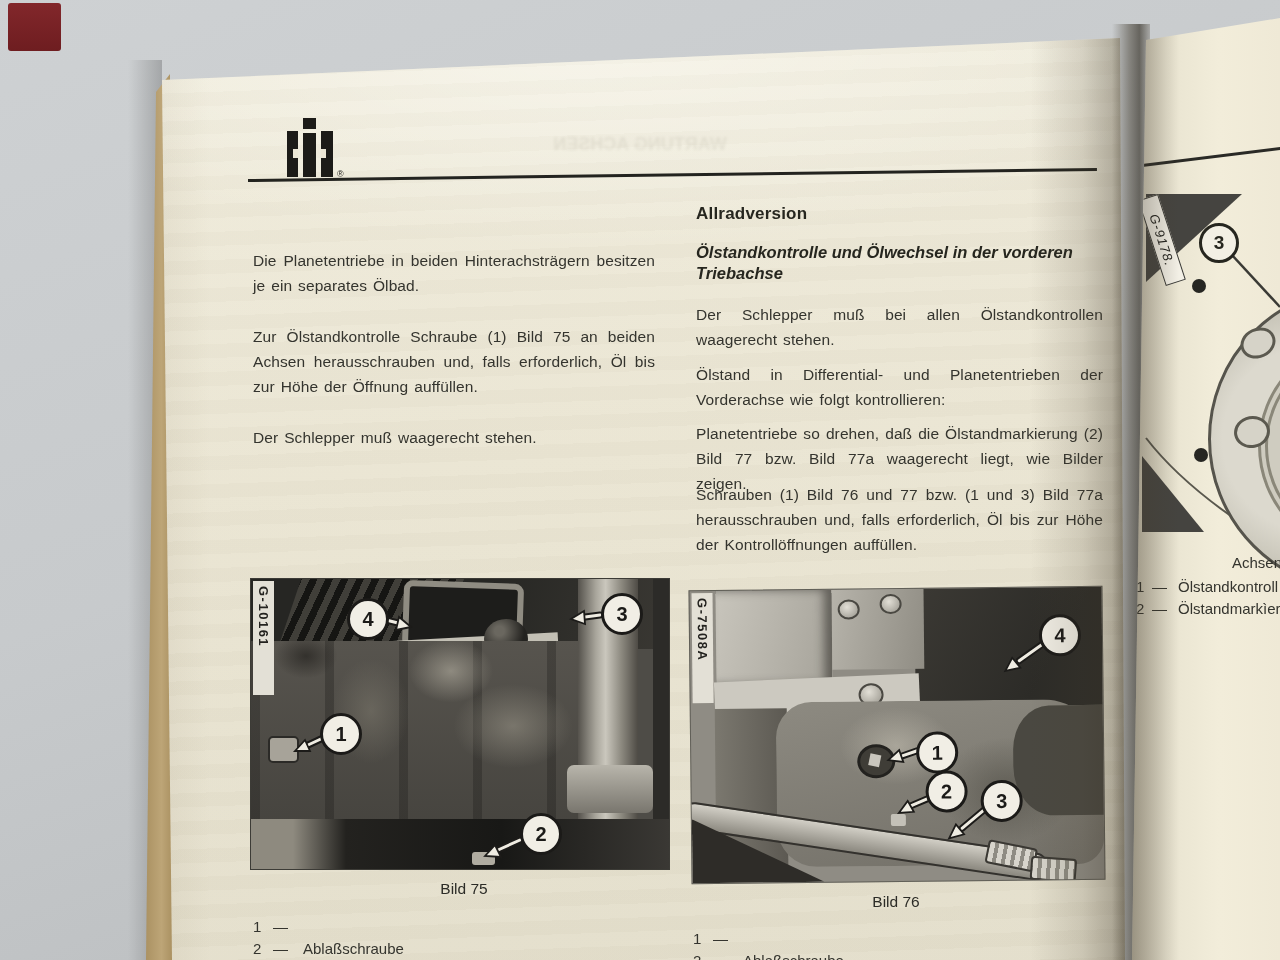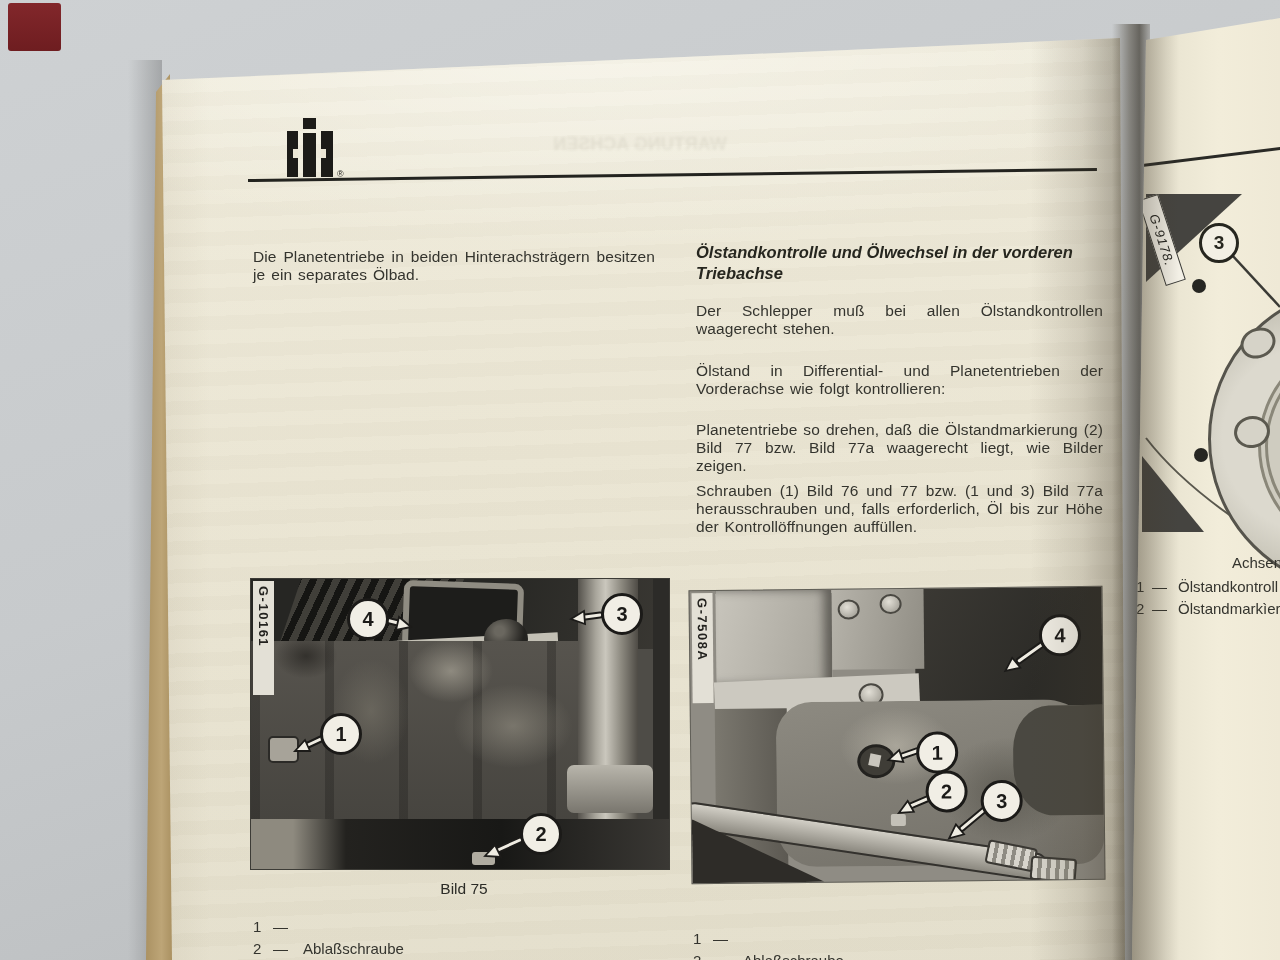--- a/index.html
+++ b/index.html
@@ -37,21 +37,21 @@
   .ih-logo-bar{background:#1c1b18;}
   .logo-notch{background:#ece7d6;}
   .brand-reg{font-size:9px;color:#2a2a26;}
   .page-title{font-weight:700;font-size:19px;letter-spacing:0.4px;color:#222220;text-align:center;}
   .ghost-title{font-weight:700;font-size:18px;color:#6f6a58;opacity:0.10;filter:blur(1.5px);
     transform:scaleX(-1);text-align:center;}
   .header-rule{height:3px;background:#23231f;transform-origin:left center;transform:rotate(-0.75deg);}
   
   .h2{font-size:17px;font-weight:700;color:#26261f;letter-spacing:0.2px;}
   .h3{font-size:16.5px;font-weight:700;font-style:italic;line-height:21px;color:#26261f;}
-  .para{font-size:15.5px;line-height:18px;text-align:justify;color:#34342e;
+  .para{font-size:15.5px;line-height:25px;text-align:justify;color:#34342e;
     letter-spacing:0.1px;word-spacing:1.5px;}
   .caption{font-size:15.5px;color:#2c2c27;text-align:center;}
   .legend-row{display:flex;font-size:15px;color:#34342e;line-height:22px;white-space:nowrap;}
   .legend-row .ln{width:20px;}
   .legend-row .ld{width:30px;}
   
   .fig{position:absolute;overflow:hidden;border:1px solid rgba(40,40,34,0.45);
     background:#4e4c47;}
   .fig *{position:absolute;}
   .vlabel{background:#e3e0d6;color:#23221f;font-weight:600;font-size:13px;
@@ -170,21 +170,24 @@
       <div class="abs ih-logo-bar" style="left:35px;top:15px;width:12px;height:46px;"></div>
       <div class="abs logo-notch" style="left:7px;top:33px;width:5px;height:9px;"></div>
       <div class="abs logo-notch" style="left:35px;top:33px;width:5px;height:9px;"></div>
       <span class="abs brand-reg" style="left:51px;top:53px;">®</span>
     </div>
 
     <div class="abs ghost-title" style="left:300px;top:96px;width:380px;">WARTUNG ACHSEN</div>
     <div class="abs header-rule" style="left:98px;top:141px;width:849px;"></div>
 
     <div class="abs para" style="left:103px;top:210px;width:402px;">Die Planetentriebe in beiden Hinterachsträgern besitzen je ein separates Ölbad.</div>
-
+    <div class="abs para" style="left:103px;top:286px;width:402px;">Zur Ölstandkontrolle Schraube (1) Bild 75 an beiden Achsen herausschrauben und, falls erforderlich, Öl bis zur Höhe der Öffnung auffüllen.</div>
+    <div class="abs para" style="left:103px;top:387px;width:402px;">Der Schlepper muß waagerecht stehen.</div>
+
+    <div class="abs h2" style="left:546px;top:166px;width:407px;">Allradversion</div>
     <div class="abs h3" style="left:546px;top:204px;width:407px;">Ölstandkontrolle und Ölwechsel in der vorderen Triebachse</div>
     <div class="abs para" style="left:546px;top:264px;width:407px;">Der Schlepper muß bei allen Ölstandkontrollen waagerecht stehen.</div>
     <div class="abs para" style="left:546px;top:324px;width:407px;">Ölstand in Differential- und Planetentrieben der Vorderachse wie folgt kontrollieren:</div>
     <div class="abs para" style="left:546px;top:383px;width:407px;">Planetentriebe so drehen, daß die Ölstandmarkierung (2) Bild 77 bzw. Bild 77a waagerecht liegt, wie Bilder zeigen.</div>
     <div class="abs para" style="left:546px;top:444px;width:407px;">Schrauben (1) Bild 76 und 77 bzw. (1 und 3) Bild 77a herausschrauben und, falls erforderlich, Öl bis zur Höhe der Kontrollöffnungen auffüllen.</div>
 
     <div class="fig" style="left:100px;top:540px;width:418px;height:290px;">
       <div class="f75-topdark"></div>
       <div class="f75-fins"></div>
       <div class="f75-frame"></div>
@@ -278,20 +281,21 @@
       <div class="co" style="left:225px;top:143px;">
           <span>1</span>
         </div>
       <div class="co" style="left:234px;top:182px;">
           <span>2</span>
         </div>
       <div class="co" style="left:289px;top:192px;">
           <span>3</span>
         </div>
     </div>
+    <div class="abs caption" style="left:540px;top:855px;width:412px;">Bild 76</div>
     <div class="abs" style="left:543px;top:890px;">
       <div class="legend-row">
         <span class="ln">1</span>
         <span class="ld">—</span>
       </div>
       <div class="legend-row">
         <span class="ln">2</span>
         <span class="ld">—</span>
         <span class="lt">Ablaßschraube</span>
       </div>

